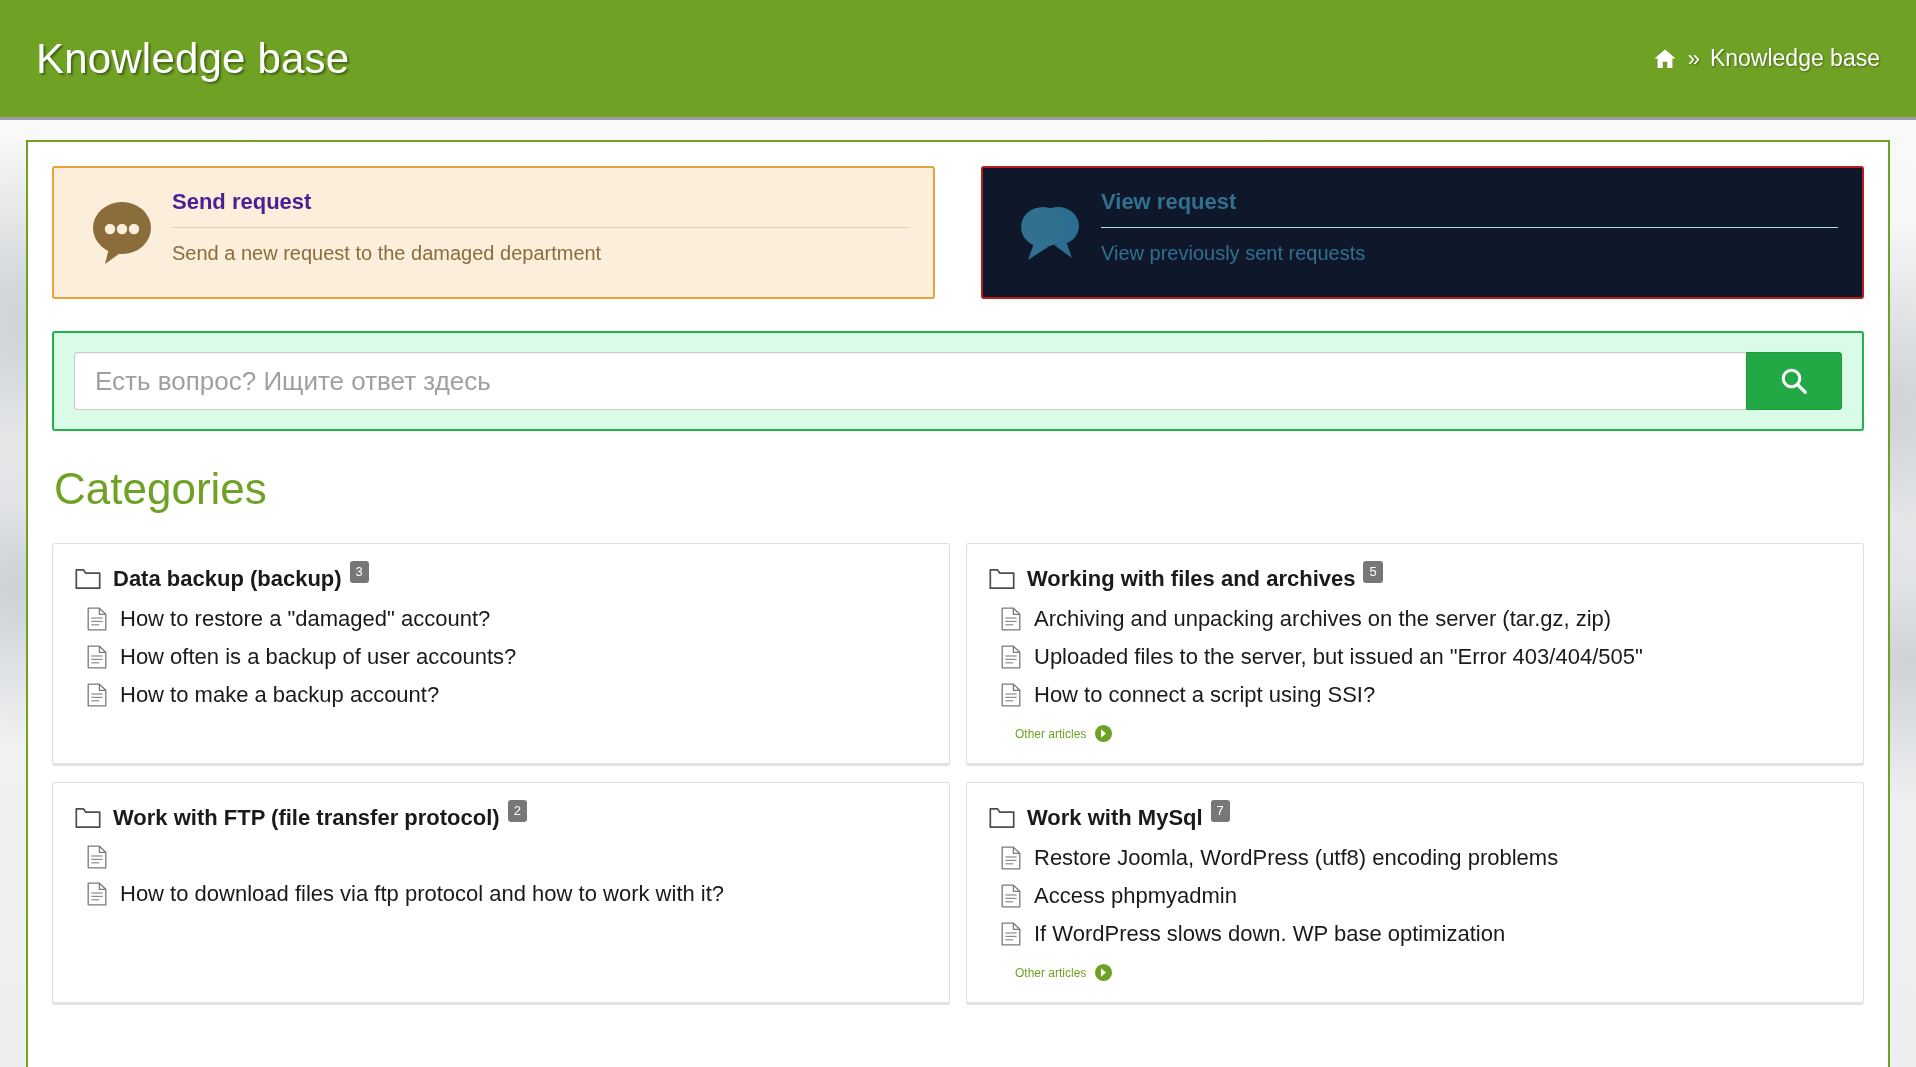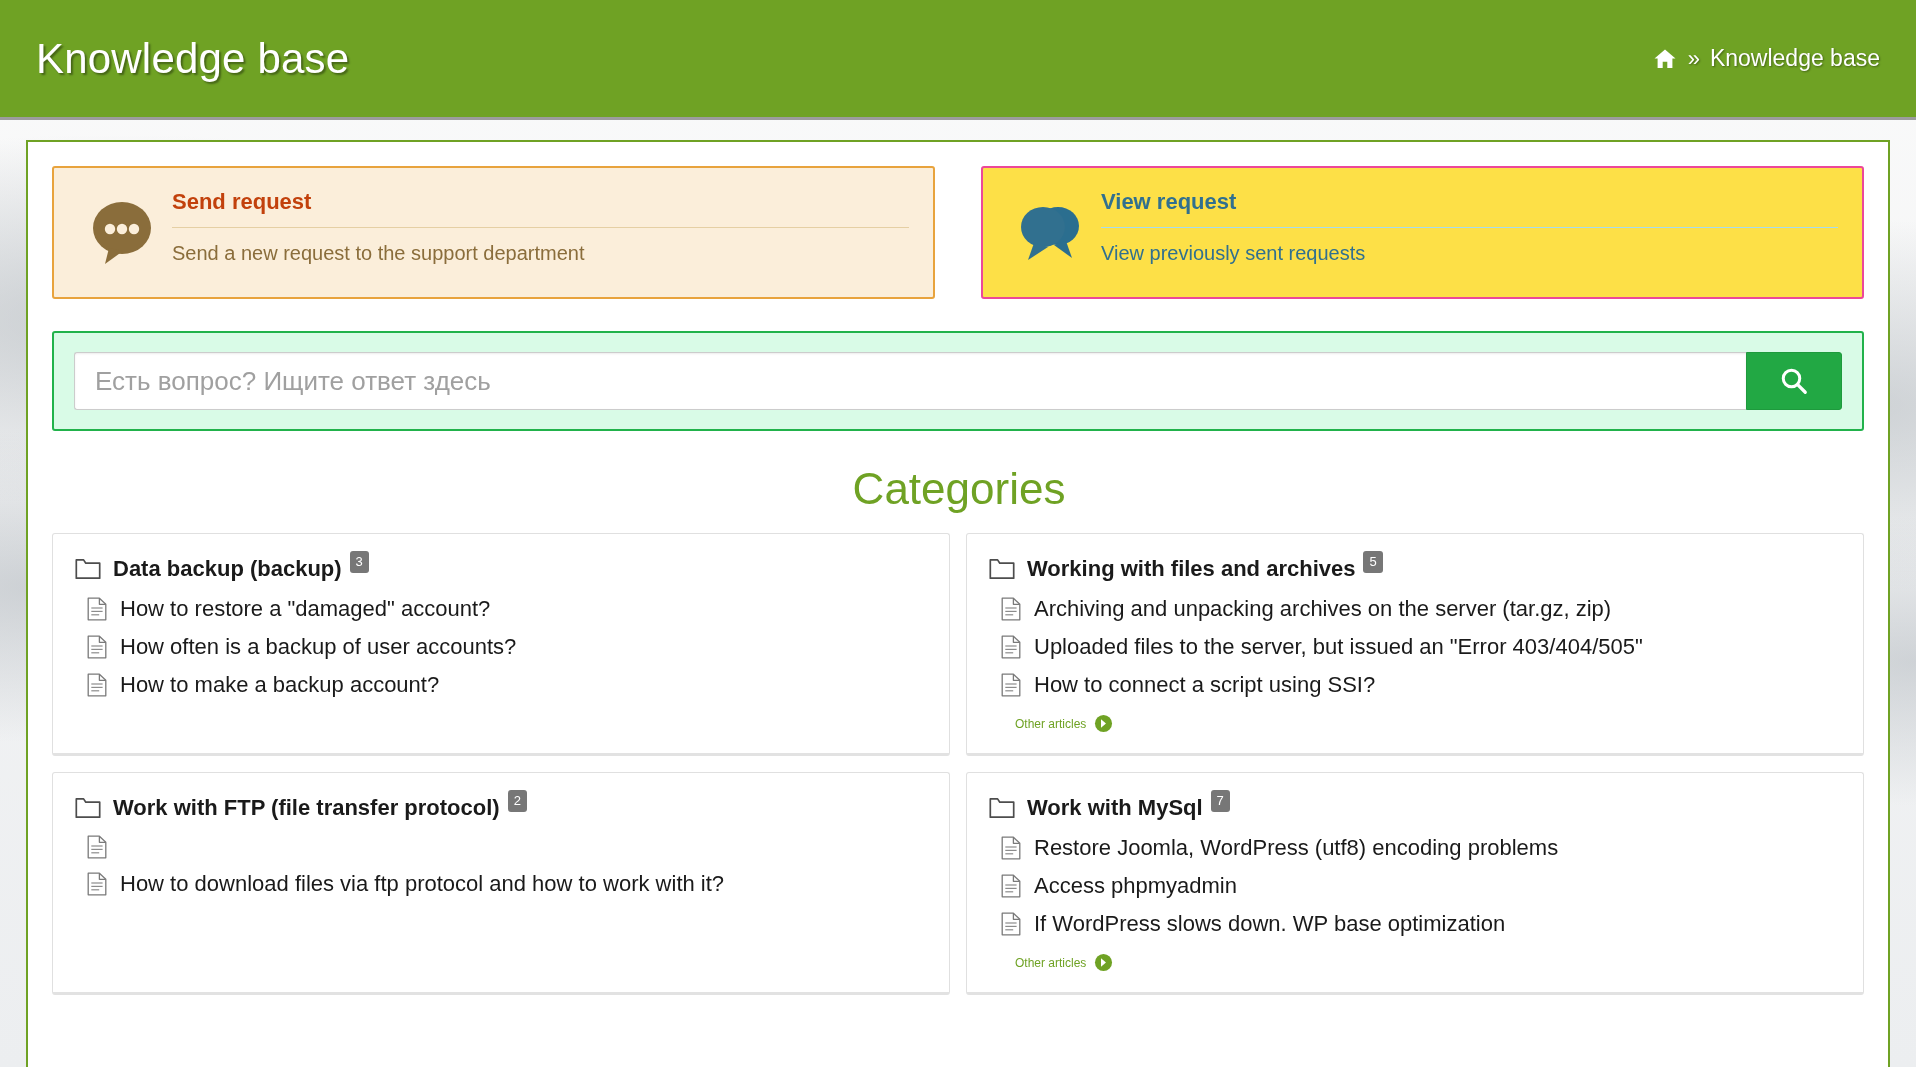--- a/index.html
+++ b/index.html
@@ -65,30 +65,30 @@
   .req-row { display: flex; gap: 46px; }
   .req-box {
     flex: 1 1 0;
     min-height: 133px;
     display: flex; align-items: flex-start;
     padding: 22px 24px;
     border-radius: 3px;
     cursor: pointer;
   }
   .req-send { background: #fbeeda; border: 2px solid #e8a33d; }
-  .req-view { background: #fde047; border: 2px solid #ec4899; }
+  .req-view { background: #0f172a; border: 2px solid #b91c1c; }
 
   .req-icon { flex: 0 0 auto; width: 88px; padding-top: 8px; }
 
   .req-body { flex: 1 1 auto; padding-left: 6px; }
   .req-title {
     font-size: 22px; font-weight: bold; line-height: 1.1;
     padding-bottom: 13px;
   }
-  .req-send .req-title { color: #c2410c; border-bottom: 1px solid #e5cfa4; }
+  .req-send .req-title { color: #4c1d95; border-bottom: 1px solid #e5cfa4; }
   .req-view .req-title { color: #31708f; border-bottom: 1px solid #a8dced; }
   .req-sub { font-size: 20px; padding-top: 14px; }
   .req-send .req-sub { color: #8a6d3b; }
   .req-view .req-sub { color: #31708f; }
 
   
   .search-wrap {
     margin-top: 32px;
     background: #d9fbe7;
     border: 2px solid #21b24b;
@@ -119,23 +119,22 @@
     border-radius: 0 3px 3px 0;
     display: flex; align-items: center; justify-content: center;
     cursor: pointer;
   }
 
   
   .cat-heading {
     color: #6fa224;
     font-size: 44px;
     font-weight: 400;
-    margin: 36px 0 22px 2px;
+    margin: 36px 0 32px 2px;
     line-height: 1;
-    text-align: center;
   }
   .cat-grid {
     display: grid;
     grid-template-columns: 1fr 1fr;
     column-gap: 46px;
     row-gap: 36px;
     gap: 16px;
   }
   .cat-card {
     background: #ffffff;
@@ -208,21 +207,21 @@
         <svg width="70" height="66" viewBox="0 0 70 66" aria-hidden="true">
           <ellipse cx="35" cy="30" rx="29" ry="26" fill="#8a6d3b"></ellipse>
           <path d="M22 50 L18 66 L36 53 Z" fill="#8a6d3b"></path>
           <circle cx="23" cy="31" r="5.2" fill="#fbeeda"></circle>
           <circle cx="35" cy="31" r="5.2" fill="#fbeeda"></circle>
           <circle cx="47" cy="31" r="5.2" fill="#fbeeda"></circle>
         </svg>
       </div>
       <div class="req-body">
         <div class="req-title">Send request</div>
-        <div class="req-sub">Send a new request to the support department</div>
+        <div class="req-sub">Send a new request to the damaged department</div>
       </div>
     </div>
 
     <div class="req-box req-view">
       <div class="req-icon ico">
         <svg width="70" height="66" viewBox="0 0 70 66" aria-hidden="true">
           <ellipse cx="42" cy="28" rx="21" ry="19" fill="#2b6e8f"></ellipse>
           <path d="M50 43 L56 60 L38 47 Z" fill="#2b6e8f"></path>
           <ellipse cx="27" cy="29" rx="22" ry="20" fill="#31708f"></ellipse>
           <path d="M18 45 L12 62 L32 49 Z" fill="#31708f"></path>

